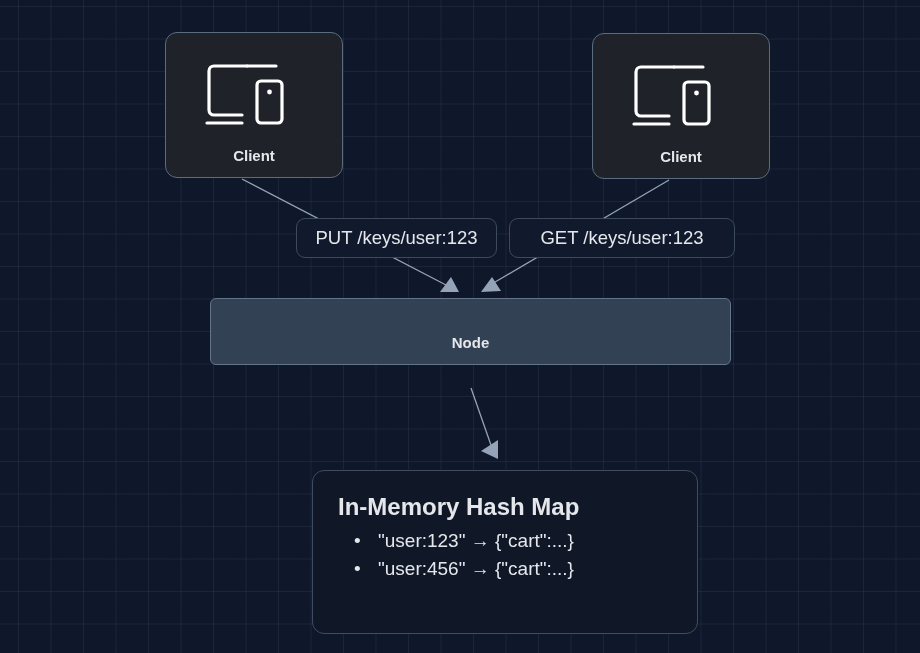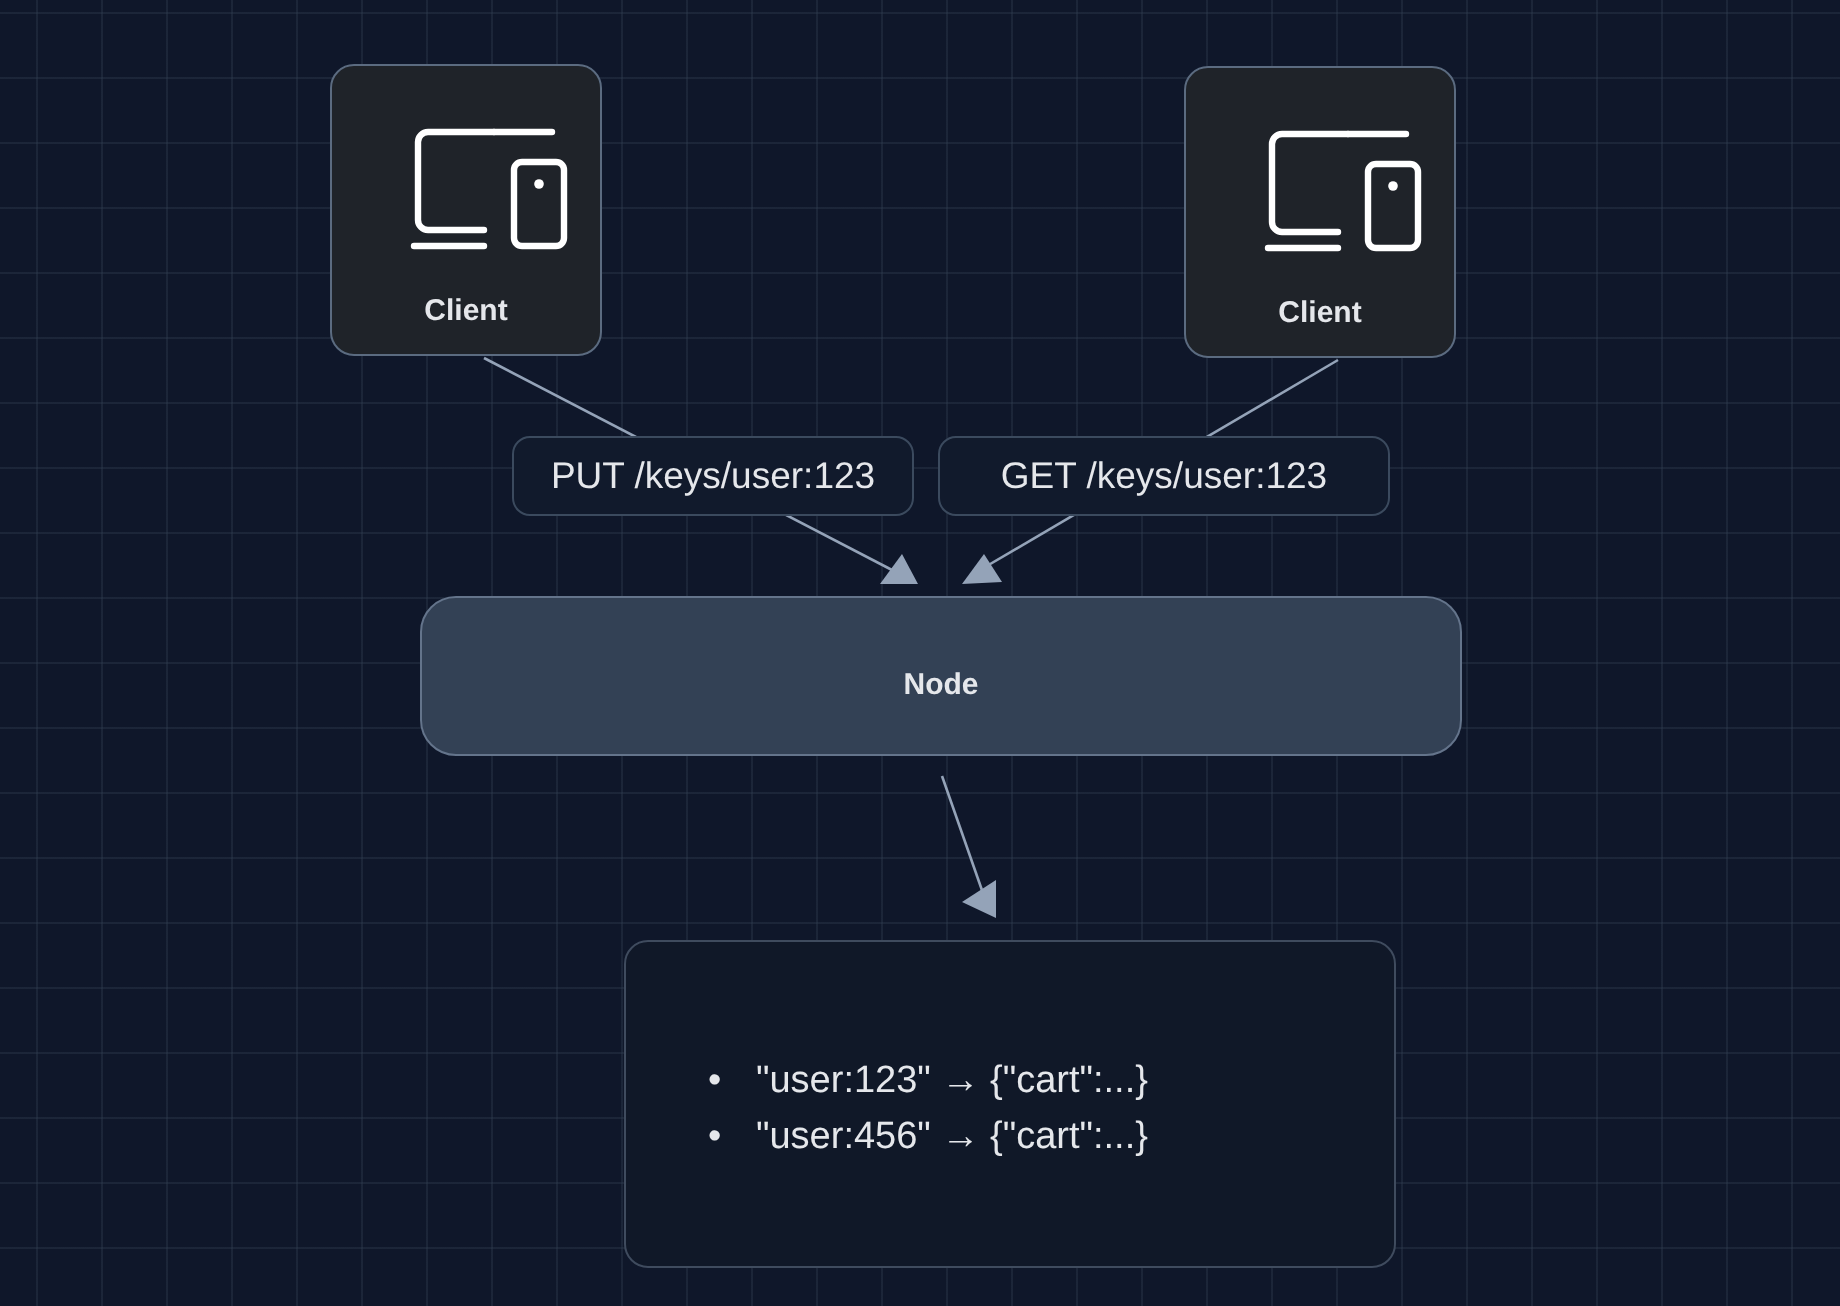--- a/index.html
+++ b/index.html
@@ -8,36 +8,36 @@
     background-color:#0f172a;
     background-image:
       linear-gradient(to right, rgba(51,65,85,0.35) 1px, transparent 1px),
       linear-gradient(to bottom, rgba(51,65,85,0.35) 1px, transparent 1px);
     background-size:32.5px 32.5px;
     background-position:18px 6px;
     font-family:"Liberation Sans", sans-serif;
   }
   svg.edges { position:absolute; left:0; top:0; width:920px; height:653px; pointer-events:none; }
   .client {
-    position:absolute; width:136px; height:146px;
+    position:absolute; width:178px; height:146px;
     background:#1f2329; border:1px solid #5b6b80; border-radius:12px; box-sizing:border-box;
   }
   .client .icon { position:absolute; left:36px; top:28px; width:84px; height:66px; }
   .client .label {
     position:absolute; left:0; right:0; top:114px; text-align:center;
     color:#e5e7eb; font-weight:bold; font-size:15px;
   }
   .edge-label {
     position:absolute; height:40px; box-sizing:border-box;
     background:#111a2c; border:1px solid #3b4a5e; border-radius:9px;
-    color:#e5e7eb; font-size:18.5px; line-height:38px; text-align:center;
+    color:#e5e7eb; font-size:18.5px; line-height:38px; text-align:center;margin-left:40px;
   }
   .node {
-    position:absolute; left:210px; top:298px; width:521px; height:80px; box-sizing:border-box;
-    background:#334155; border:1px solid #64748b; border-radius:18px;
+    position:absolute; left:210px; top:298px; width:521px; height:67px; box-sizing:border-box;
+    background:#334155; border:1px solid #64748b; border-radius:6px;
   }
   .node .label {
     position:absolute; left:0; right:0; top:35px; text-align:center;
     color:#e5e7eb; font-weight:bold; font-size:15px;
   }
   .hashmap {
     position:absolute; left:312px; top:470px; width:386px; height:164px; box-sizing:border-box;
     background:#101828; border:1px solid #3f4b5e; border-radius:12px;
   }
   .hashmap .title {
@@ -82,20 +82,21 @@
 </div>
 
 <div class="edge-label" style="left:256px; top:218px; width:201px;">PUT /keys/user:123</div>
 <div class="edge-label" style="left:469px; top:218px; width:226px;">GET /keys/user:123</div>
 
 <div class="node">
   <div class="label">Node</div>
 </div>
 
 <div class="hashmap">
+  <div class="title">In-Memory Hash Map</div>
   <ul>
     <li>
       <span class="bullet">•</span>
       <span>"user:123" → {"cart":...}</span>
     </li>
     <li>
       <span class="bullet">•</span>
       <span>"user:456" → {"cart":...}</span>
     </li>
   </ul>

